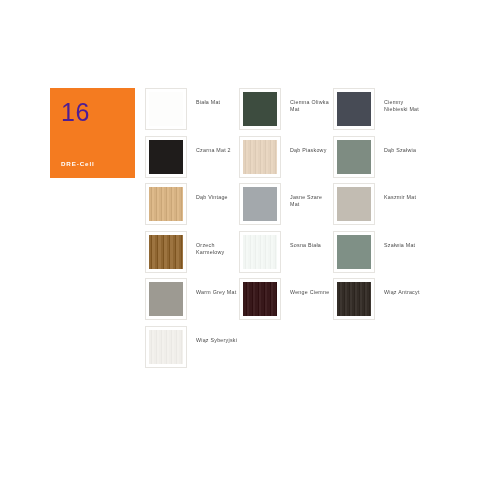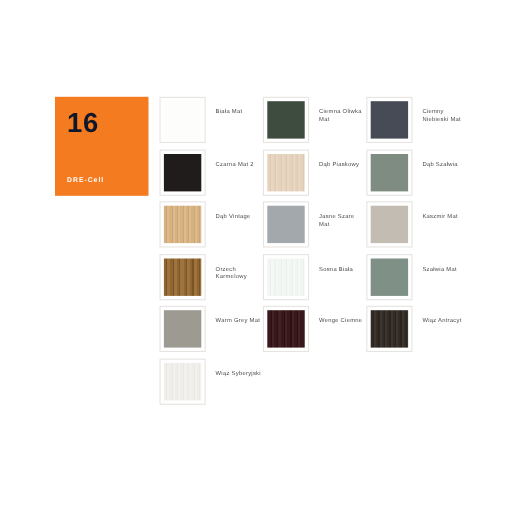--- a/index.html
+++ b/index.html
@@ -29,22 +29,22 @@
     height: 90px;
     background: #f47b20;
     box-sizing: border-box;
   }
   #brand-number {
     position: absolute;
     left: 11px;
     top: 12px;
     font-size: 25px;
     line-height: 25px;
-    color: #0f172a;
-    font-weight: 700;
+    color: #4c1d95;
+    font-weight: 400;
     letter-spacing: 0.5px;
   }
   #brand-name {
     position: absolute;
     left: 11px;
     bottom: 10px;
     font-size: 6.2px;
     line-height: 8px;
     color: #ffffff;
     font-weight: bold;

